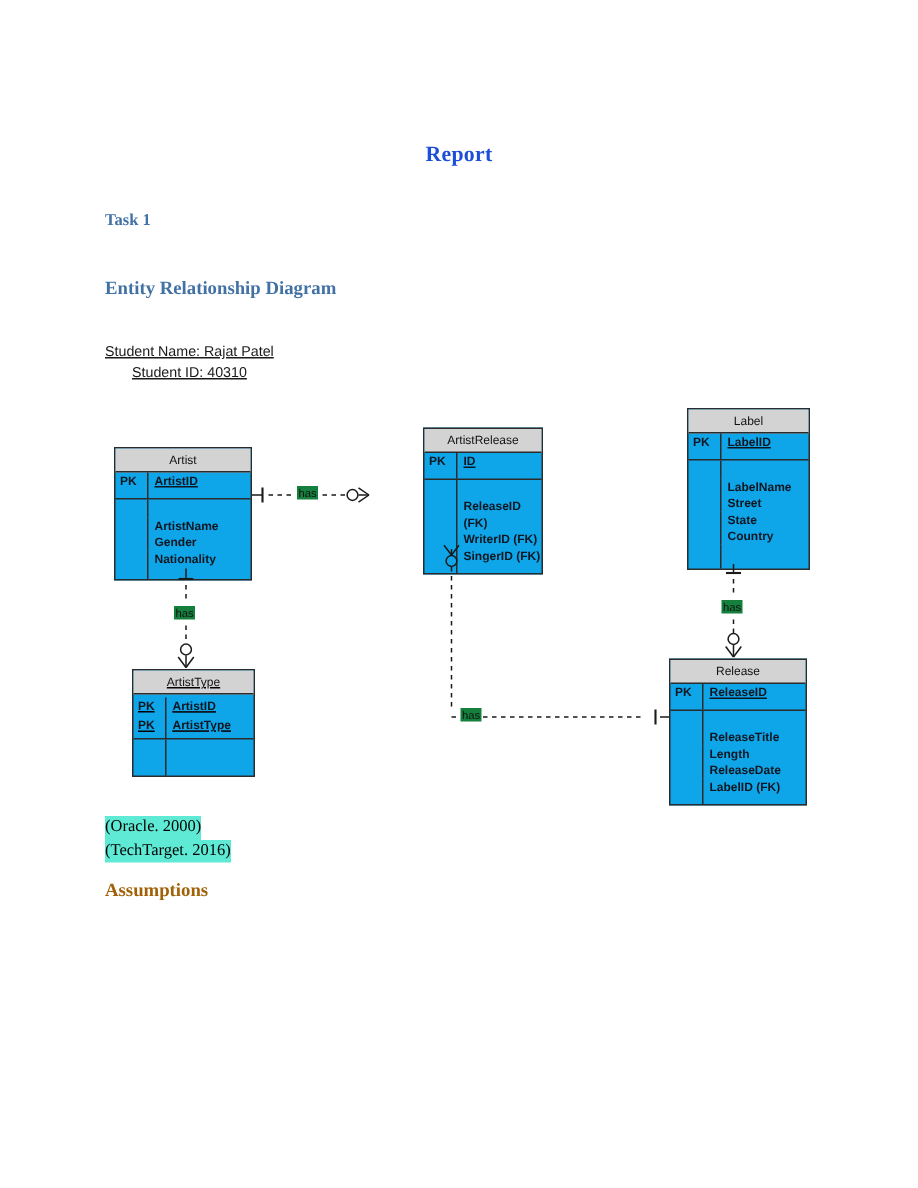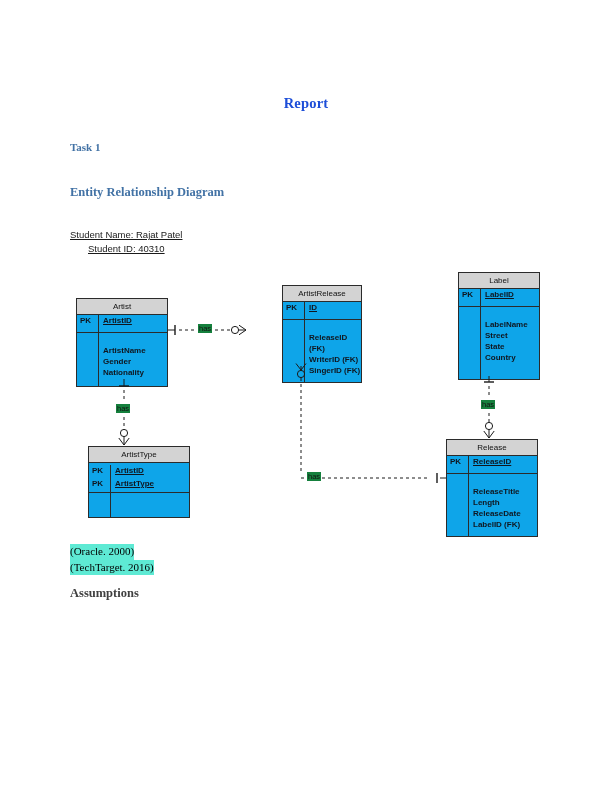--- a/index.html
+++ b/index.html
@@ -50,21 +50,21 @@
     font-size: 12.5px;
     color: #4272a5;
   }
   .heading-assumptions {
     position: absolute;
     left: 70px;
     top: 586px;
     font-family: "Liberation Serif", serif;
     font-weight: bold;
     font-size: 12.5px;
-    color: #404040;
+    color: #a16207;
   }
   .student-block {
     position: absolute;
     left: 70px;
     top: 228px;
     font-family: "Liberation Sans", sans-serif;
     font-size: 9.5px;
     color: #1a1a1a;
     line-height: 13.5px;
     text-decoration: underline;
@@ -207,21 +207,21 @@
           <span class="field">Nationality</span>
         </div>
         <div class="row" style="height:8px;">
           <span class="gutter"></span>
           <span class="field"></span>
         </div>
       </div>
     </div>
   </div>
 
-  <div class="entity" style="left:88px; top:446px; width:102px;">
+  <div class="entity" style="left:88px; top:446px; width:82px;text-decoration:underline;">
     <div class="ent-header">ArtistType</div>
     <div class="ent-body">
       <div class="key-rows">
         <div class="row" style="height:13px; padding-top:2px;">
           <span class="gutter">PK</span>
           <span class="field pk">ArtistID</span>
         </div>
         <div class="row" style="height:14px;">
           <span class="gutter">PK</span>
           <span class="field pk">ArtistType</span>

